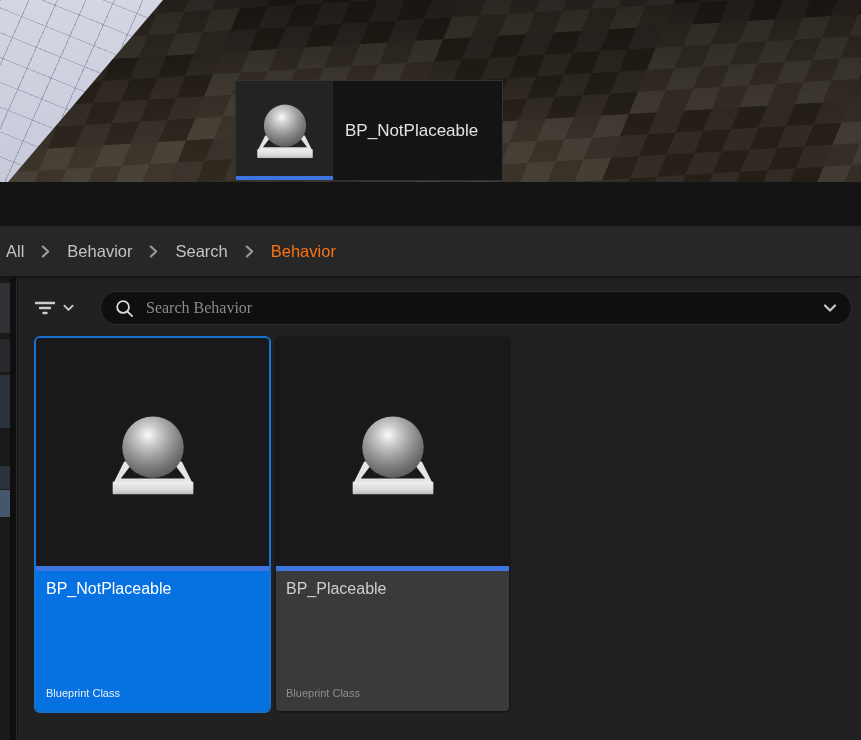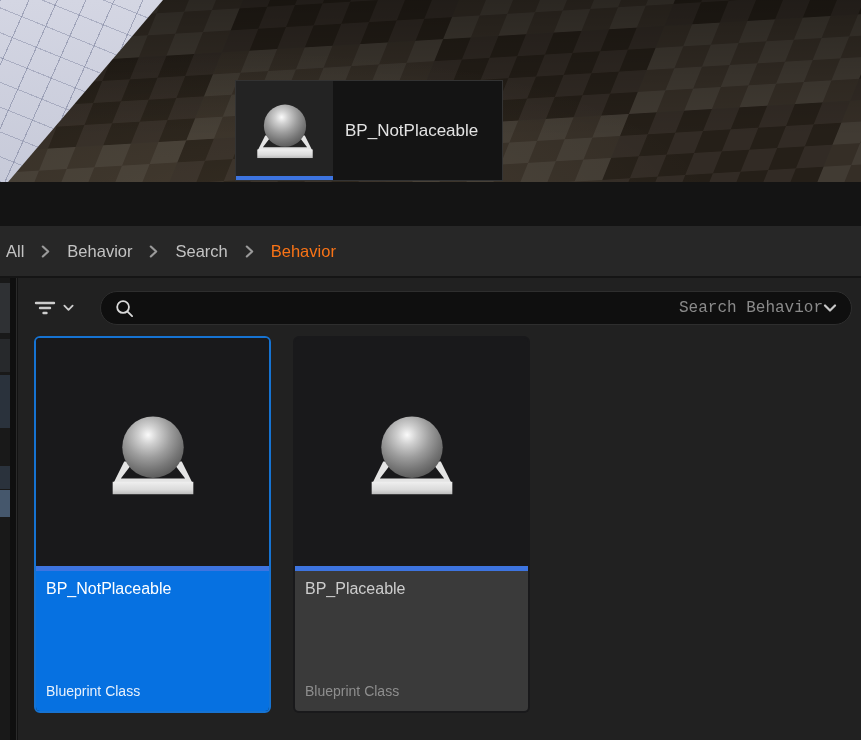--- a/index.html
+++ b/index.html
@@ -58,39 +58,39 @@
     background:#0F0F0F; border-right:1px solid #2A2A2A; }
   .main { position:absolute; left:18px; top:278px; width:843px; height:462px; background:#212121; }
 
   
   .filter-btn { position:absolute; left:16px; top:16px; width:52px; height:28px;
     display:flex; align-items:center; gap:7px; cursor:pointer; }
   .search-pill { position:absolute; left:82px; top:13px; width:752px; height:34px;
     border-radius:17px; background:#0F0F0F; border:1px solid #2E2E2E;
     display:flex; align-items:center; padding:0 14px; }
   .search-pill input { flex:1; background:transparent; border:none; outline:none;
-    color:#DDD; font-size:16px; margin-left:12px; font-family:Liberation Mono, monospace;text-align:right; }
+    color:#DDD; font-size:16px; margin-left:12px; font-family:Liberation Serif, serif; }
   .search-pill input::placeholder { color:#8A8A8A; }
 
   
   .tile { position:absolute; top:58px; width:237px; height:377px; border-radius:6px;
     overflow:hidden; display:flex; flex-direction:column; background:#19191B;
     border:2px solid transparent; cursor:pointer; }
   .tile.selected { border-color:#1673D2; }
   .tile-1 { left:16px; }
-  .tile-2 { left:275px; }
+  .tile-2 { left:256px; }
   .thumb { height:228px; display:flex; align-items:center; justify-content:center; background:#19191B; }
   .type-strip { height:5px; background:#3D74E0; }
   .tile-footer { flex:1; position:relative; padding:9px 10px; }
   .tile-1 .tile-footer { background:#0671E1; }
   .tile-2 .tile-footer { background:#3A3A3A; }
   .tile-title { font-size:16px; }
   .tile-1 .tile-title { color:#FFFFFF; }
   .tile-2 .tile-title { color:#CDCDCD; }
-  .tile-sub { position:absolute; left:10px; bottom:12px; font-size:14px; }
+  .tile-sub { position:absolute; left:10px; bottom:12px; font-size:11px; }
   .tile-1 .tile-sub { color:#E9F1FB; }
   .tile-2 .tile-sub { color:#8E8E8E; }
 
   .sphere-lg { width:96px; height:96px; }
   .sphere-sm { width:66px; height:66px; }
 </style>
 </head>
 <body>
 
 <svg width="0" height="0" style="position:absolute" aria-hidden="true">

